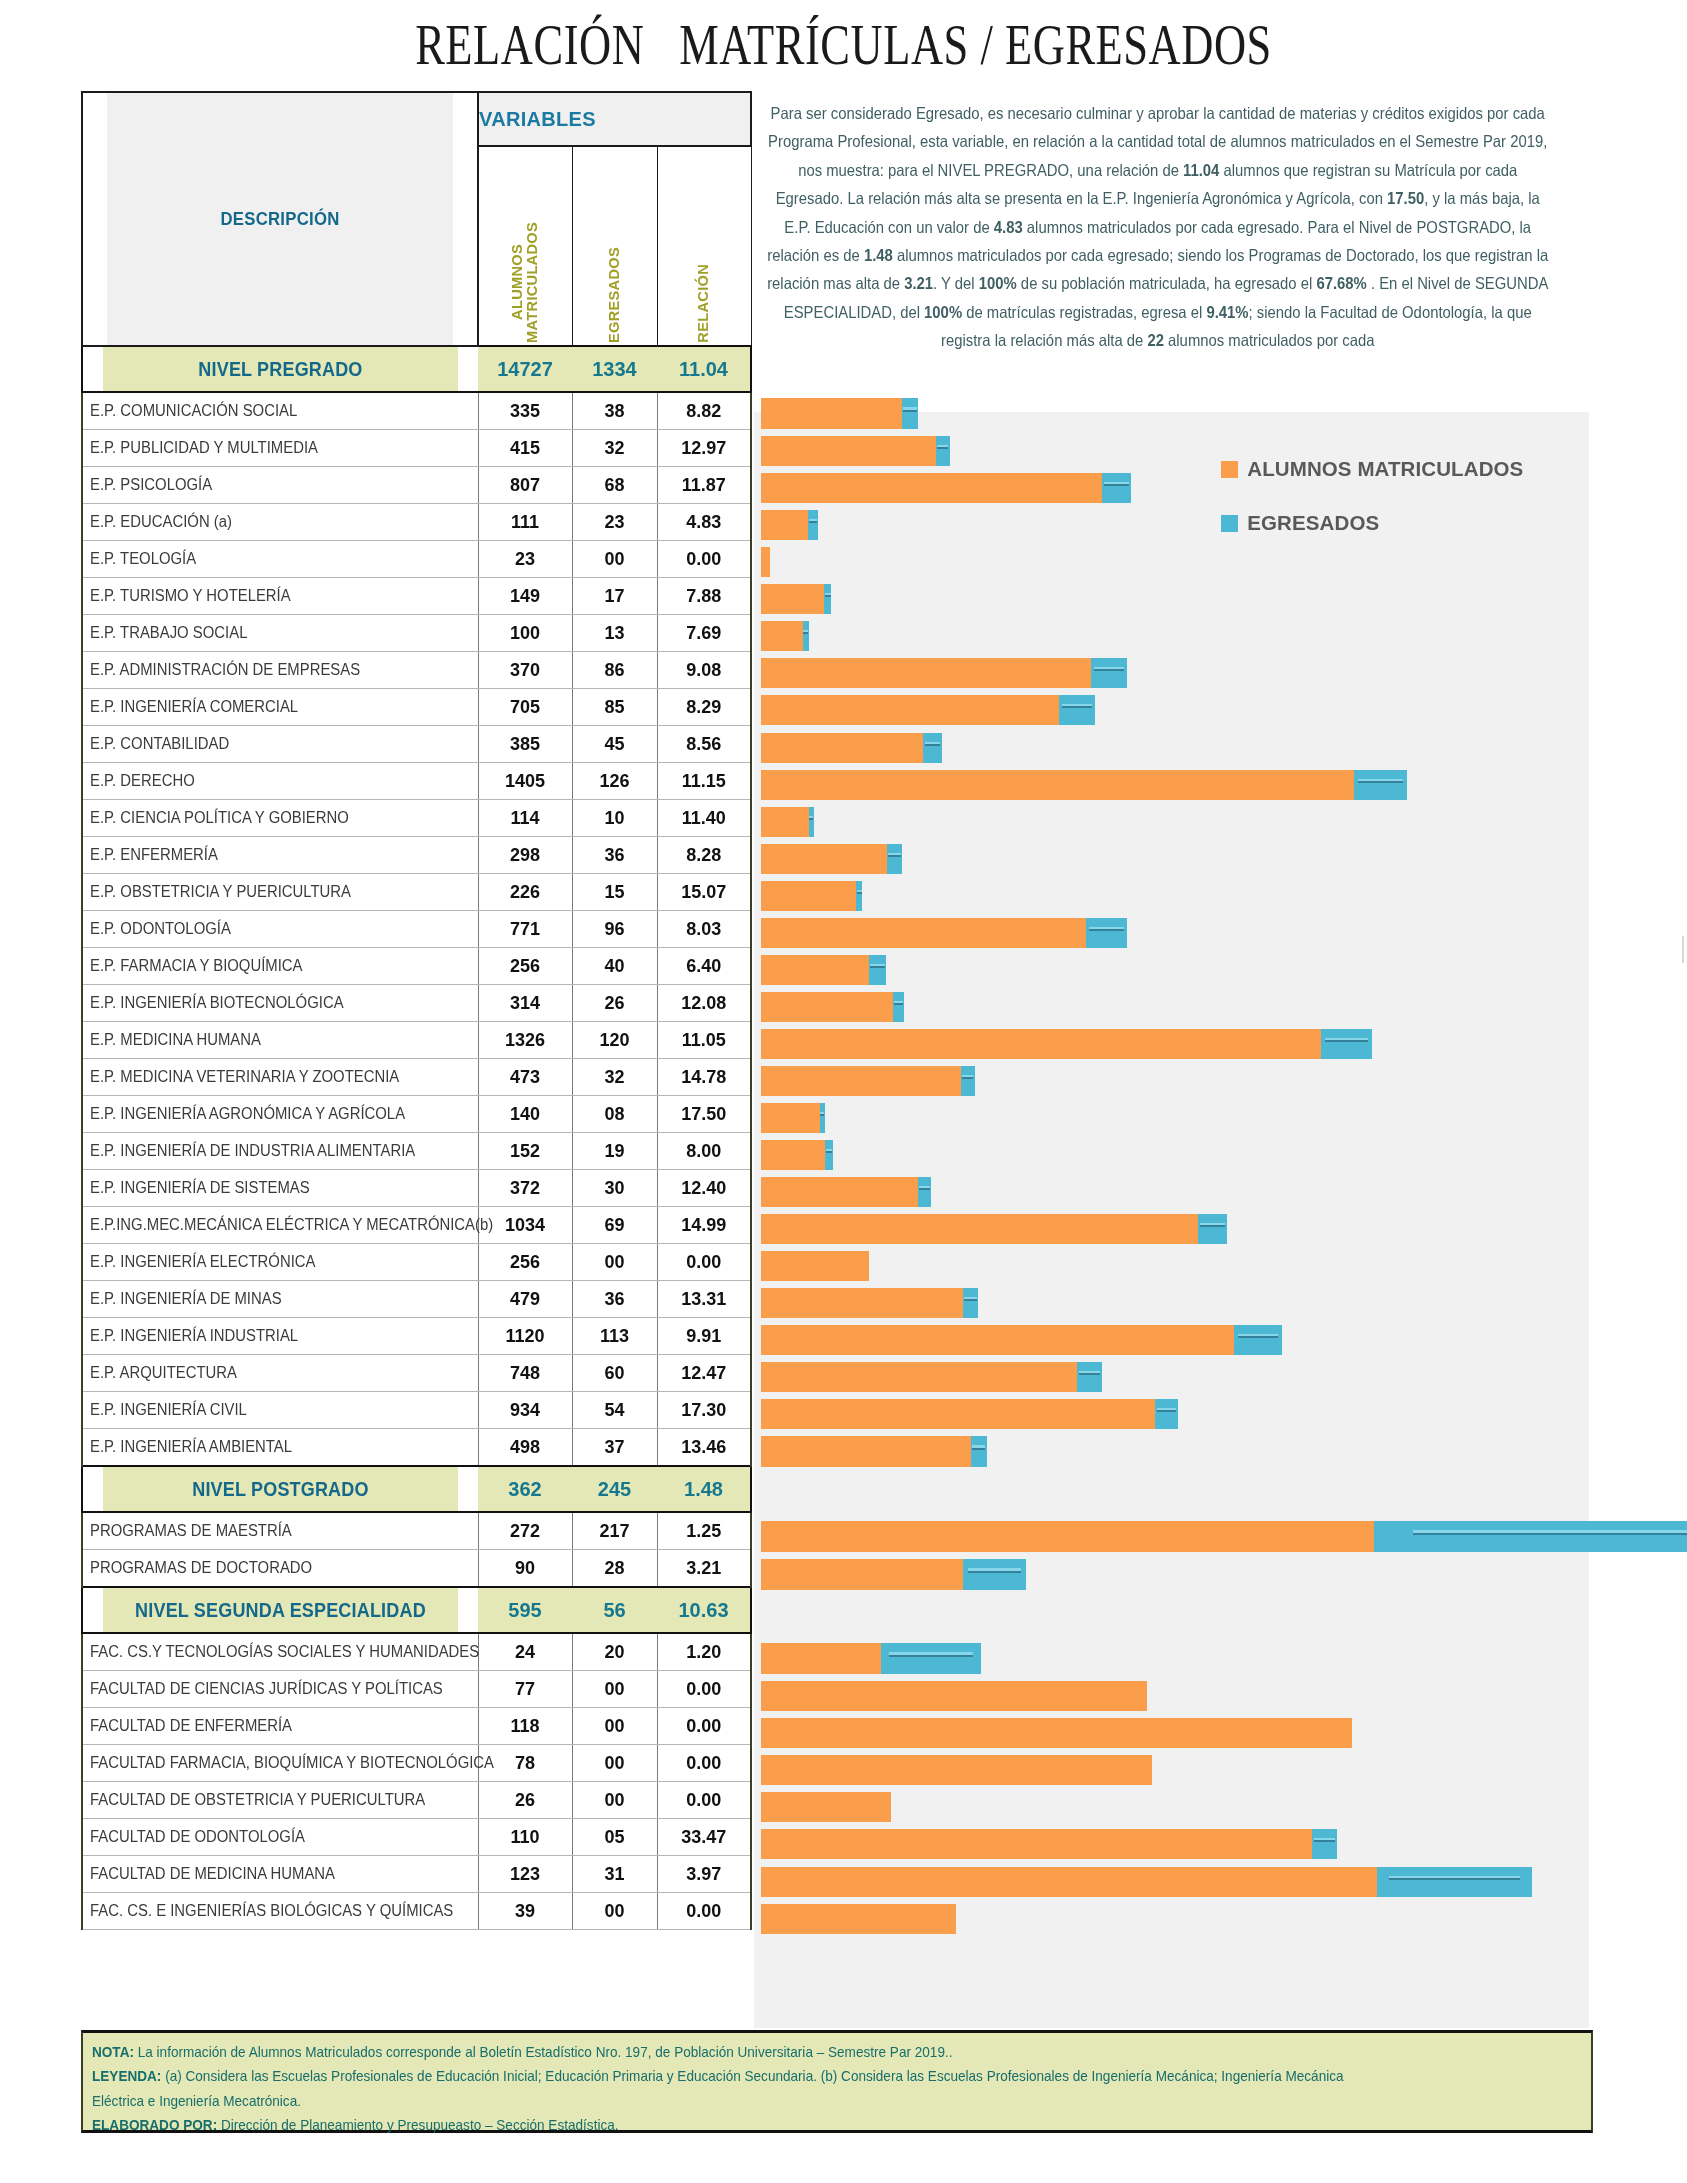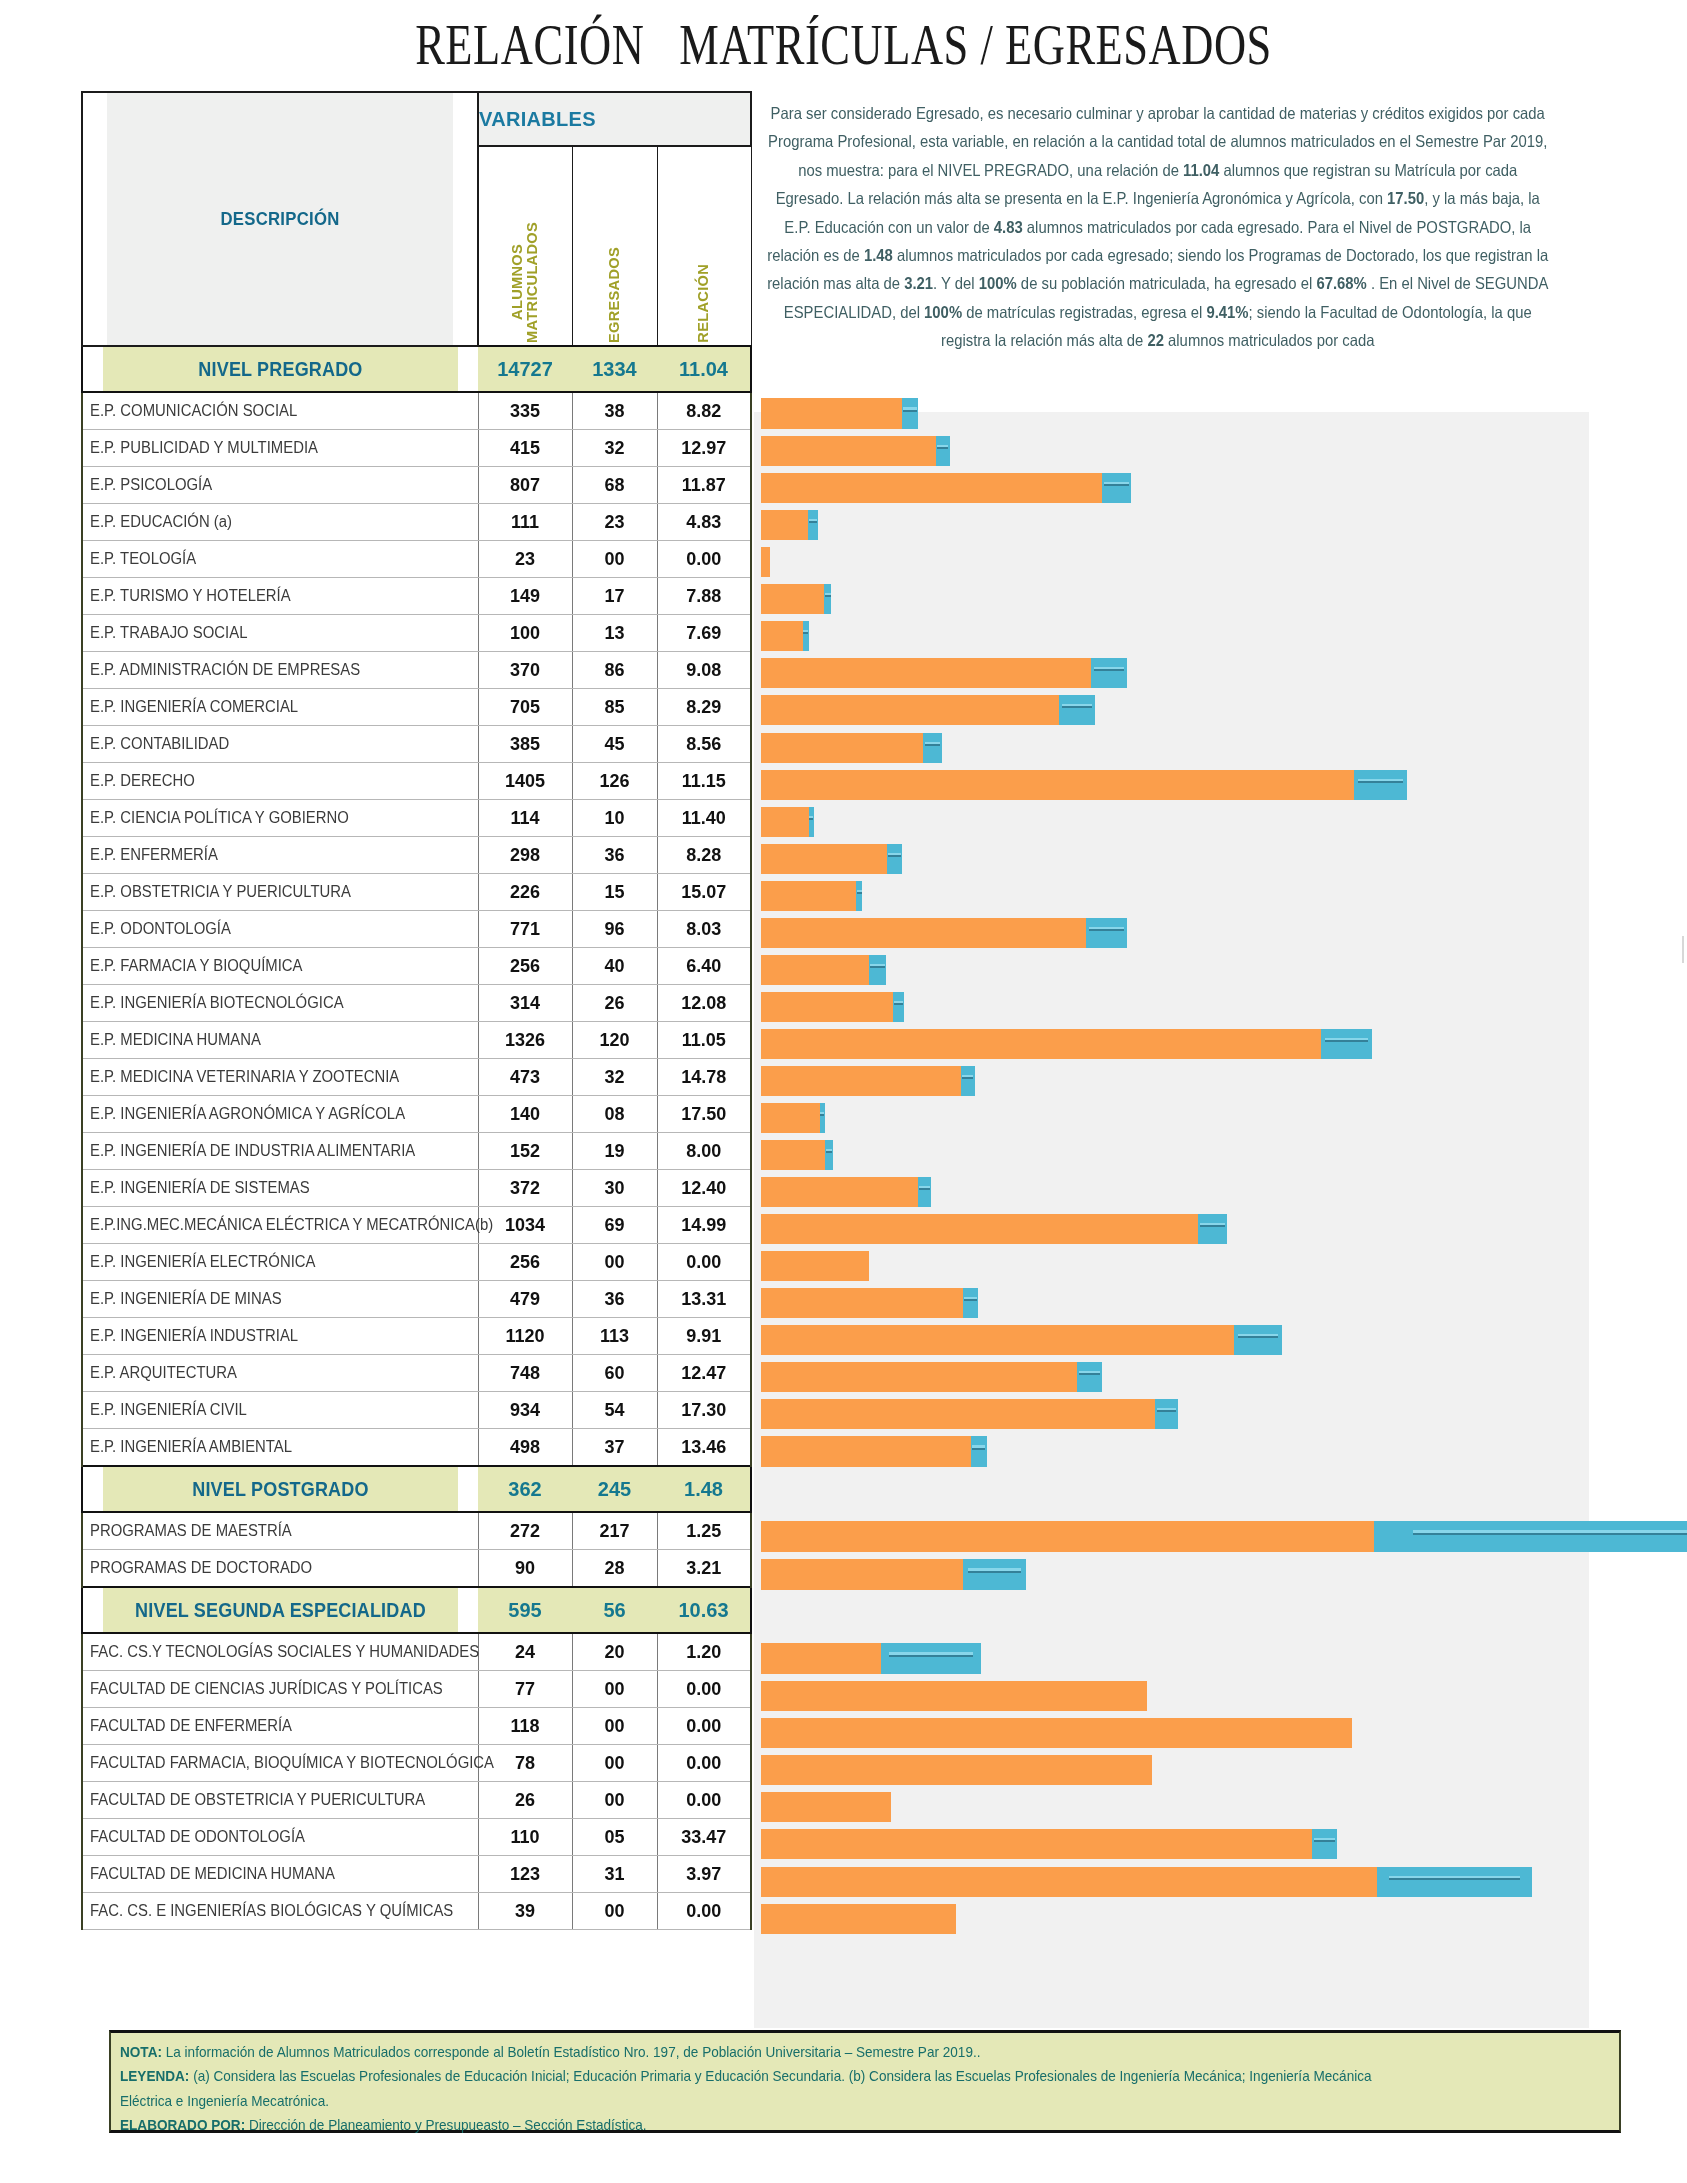--- a/index.html
+++ b/index.html
@@ -100,21 +100,21 @@
     transform:scaleX(.9);transform-origin:left top;width:875px;
   }
   #para b{font-weight:bold;}
 
   
   #footer{
     position:absolute;left:81px;top:2030px;width:1512px;height:103px;
     background:#e4e8b7;border-top:3.3px solid #111;border-bottom:3.3px solid #111;
     border-left:2px solid #3a4024;border-right:2px solid #3a4024;
     padding:6.6px 9.3px 0 9.3px;box-sizing:border-box;
-    color:#176e6a;font-size:14.6px;line-height:24.5px;margin-left:28px;
+    color:#176e6a;font-size:14.6px;line-height:24.5px;
   }
   #footer .fline{transform:scaleX(.93);transform-origin:left center;white-space:nowrap;}
   #footer b{font-weight:bold;}
 
   
   .edgeTick{position:absolute;right:2.6px;top:936px;width:2px;height:26.5px;background:#d8d8d8;}
 </style>
 </head>
 <body>
 
@@ -639,20 +639,30 @@
         <div class="bar barE" style="left:623px;width:155px;">
           <div class="sheen2"></div>
           <div class="sheen"></div>
         </div>
       </div>
       <div class="bandRow" style="top:1492px;height:30px;">
         <div class="bar barM" style="left:6.6px;width:195px;"></div>
       </div>
     </div>
 
+  <div id="legend">
+      <div class="legItem">
+        <div class="legSwatch" style="background:#fb9e4b"></div>
+        <div class="legLabel">ALUMNOS MATRICULADOS</div>
+      </div>
+      <div class="legItem">
+        <div class="legSwatch" style="background:#4db8d4"></div>
+        <div class="legLabel">EGRESADOS</div>
+      </div>
+    </div>
 
   <div class="edgeTick"></div>
 
   <div id="footer">
     <div class="fline"><b>NOTA:</b><span> La información de Alumnos Matriculados corresponde al Boletín Estadístico Nro. 197, de Población Universitaria – Semestre Par 2019..</span></div>
     <div class="fline"><b>LEYENDA:</b><span> (a) Considera las Escuelas Profesionales de Educación Inicial; Educación Primaria y Educación Secundaria.  (b) Considera las Escuelas Profesionales de Ingeniería Mecánica; Ingeniería Mecánica</span></div>
     <div class="fline"><span>Eléctrica e Ingeniería Mecatrónica.</span></div>
     <div class="fline"><b>ELABORADO POR:</b><span> Dirección de Planeamiento y Presupueasto – Sección Estadística.</span></div>
   </div>
 </div>

